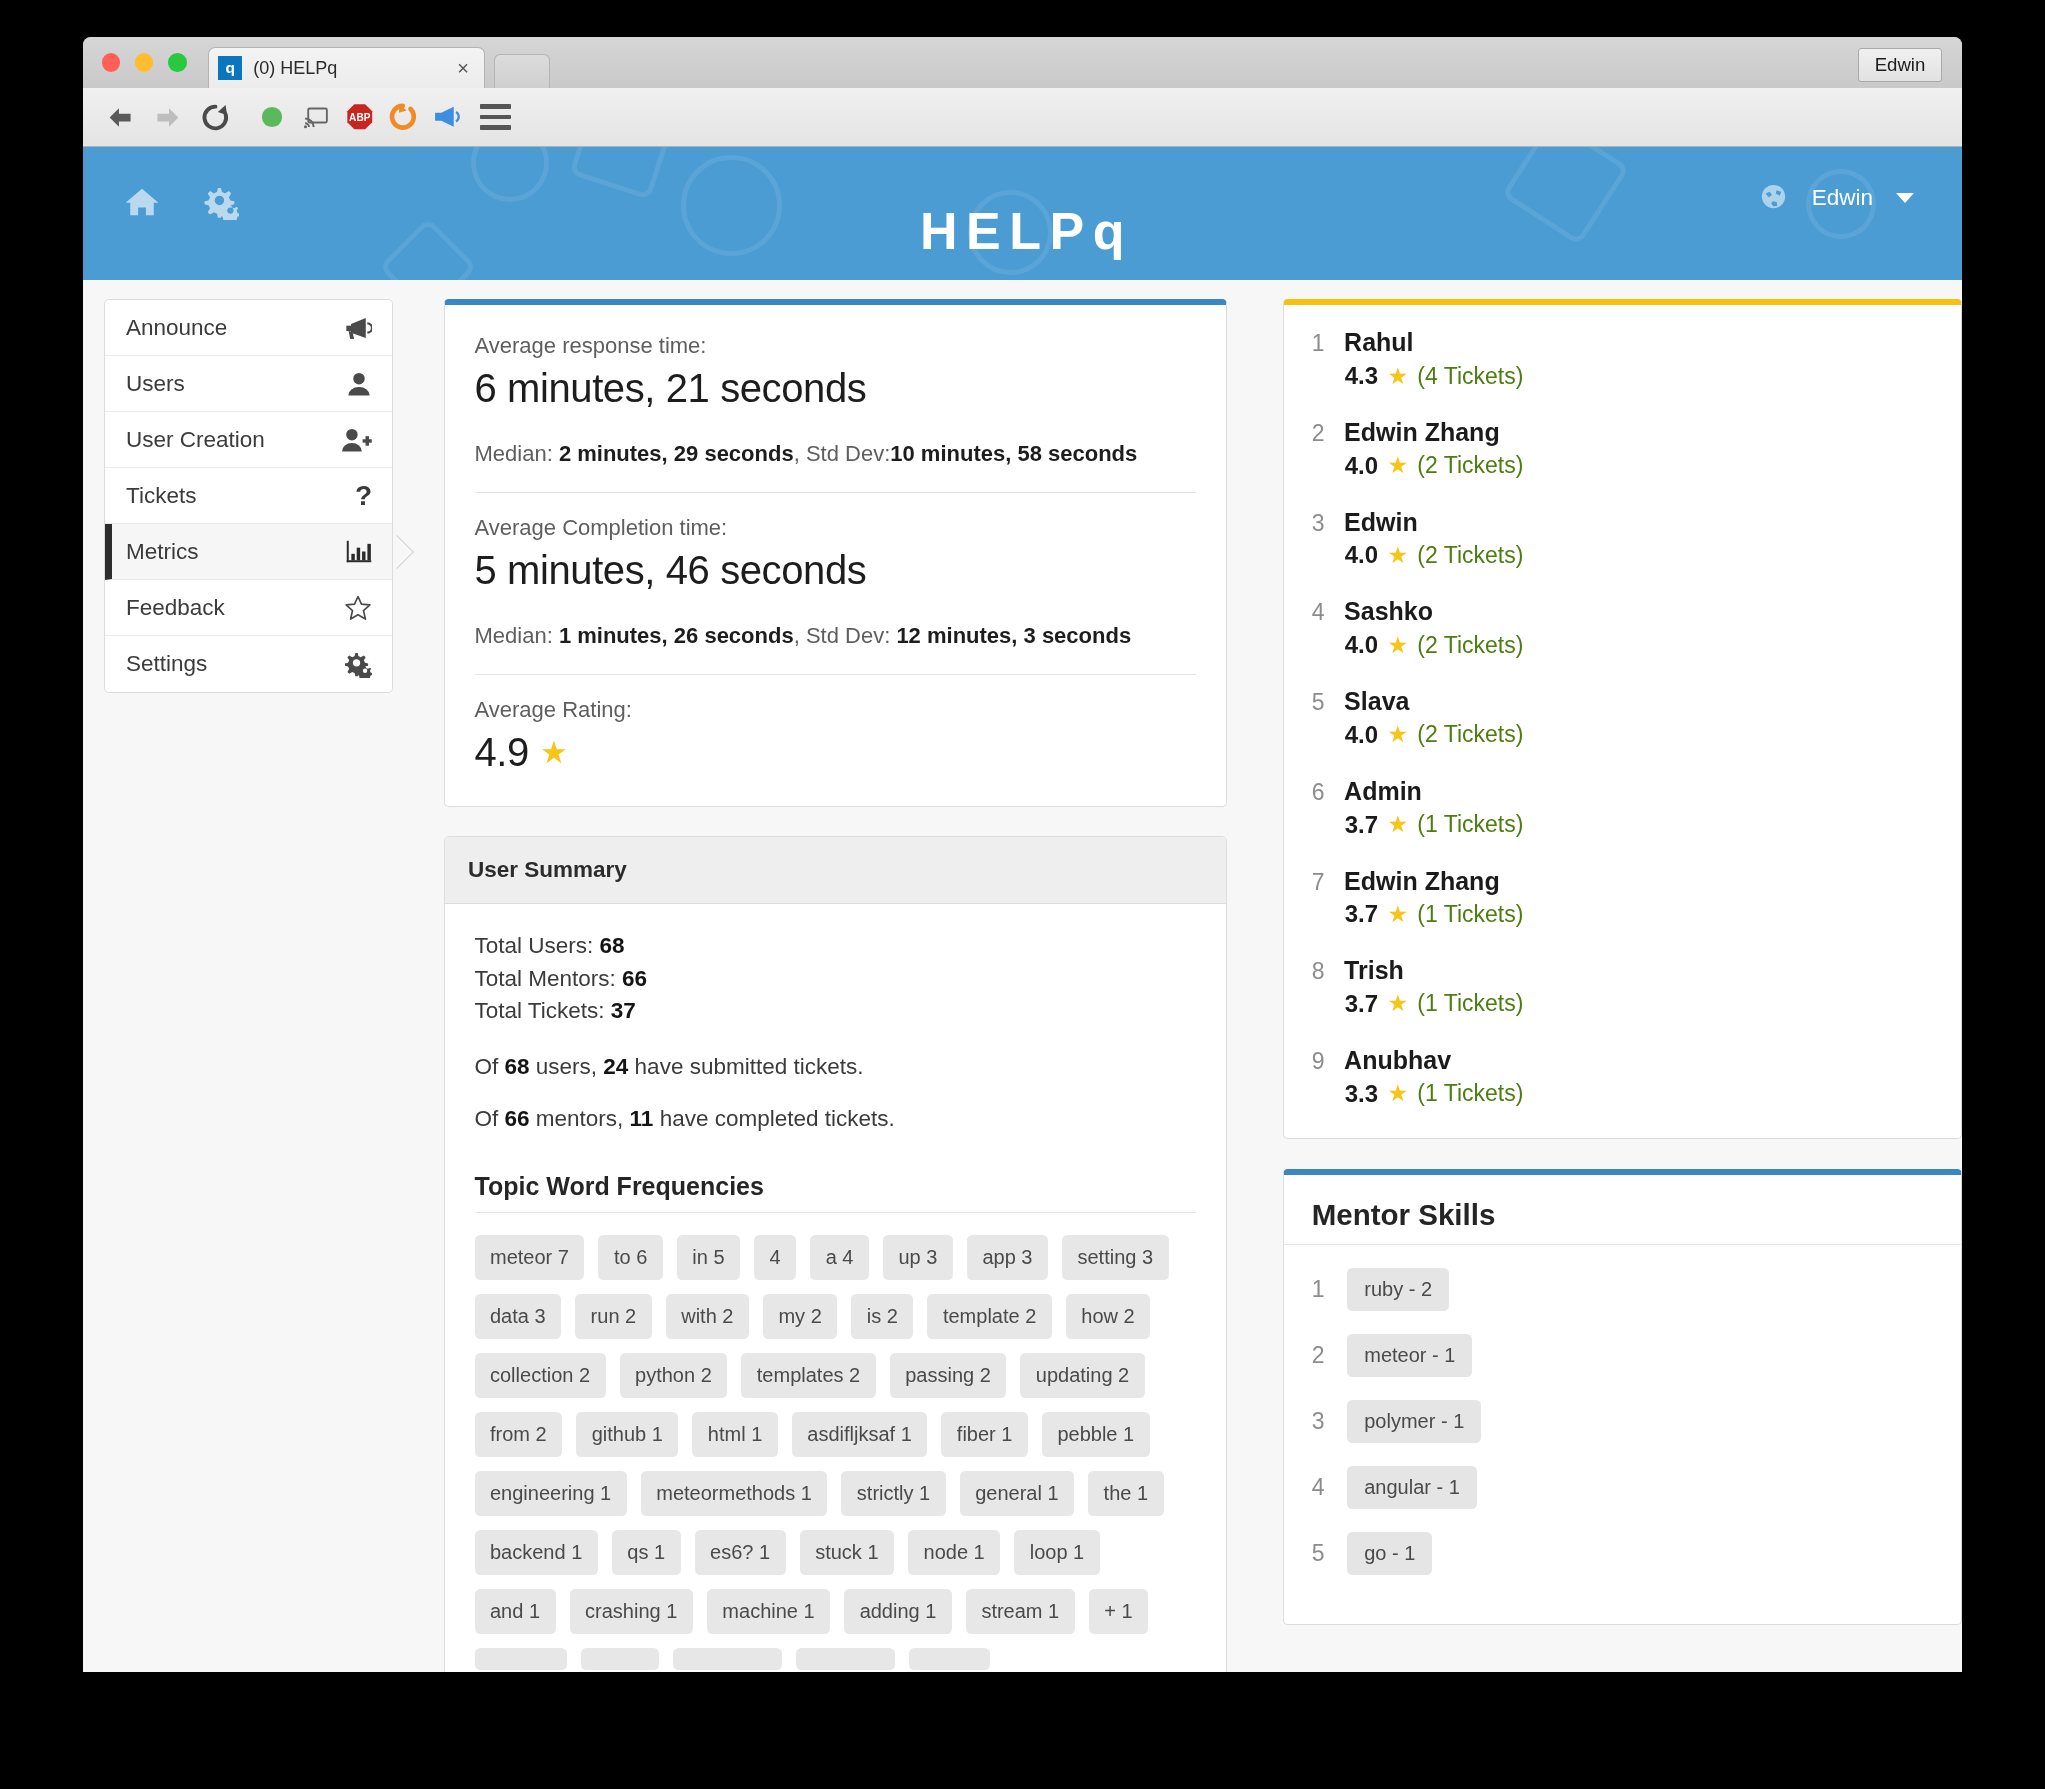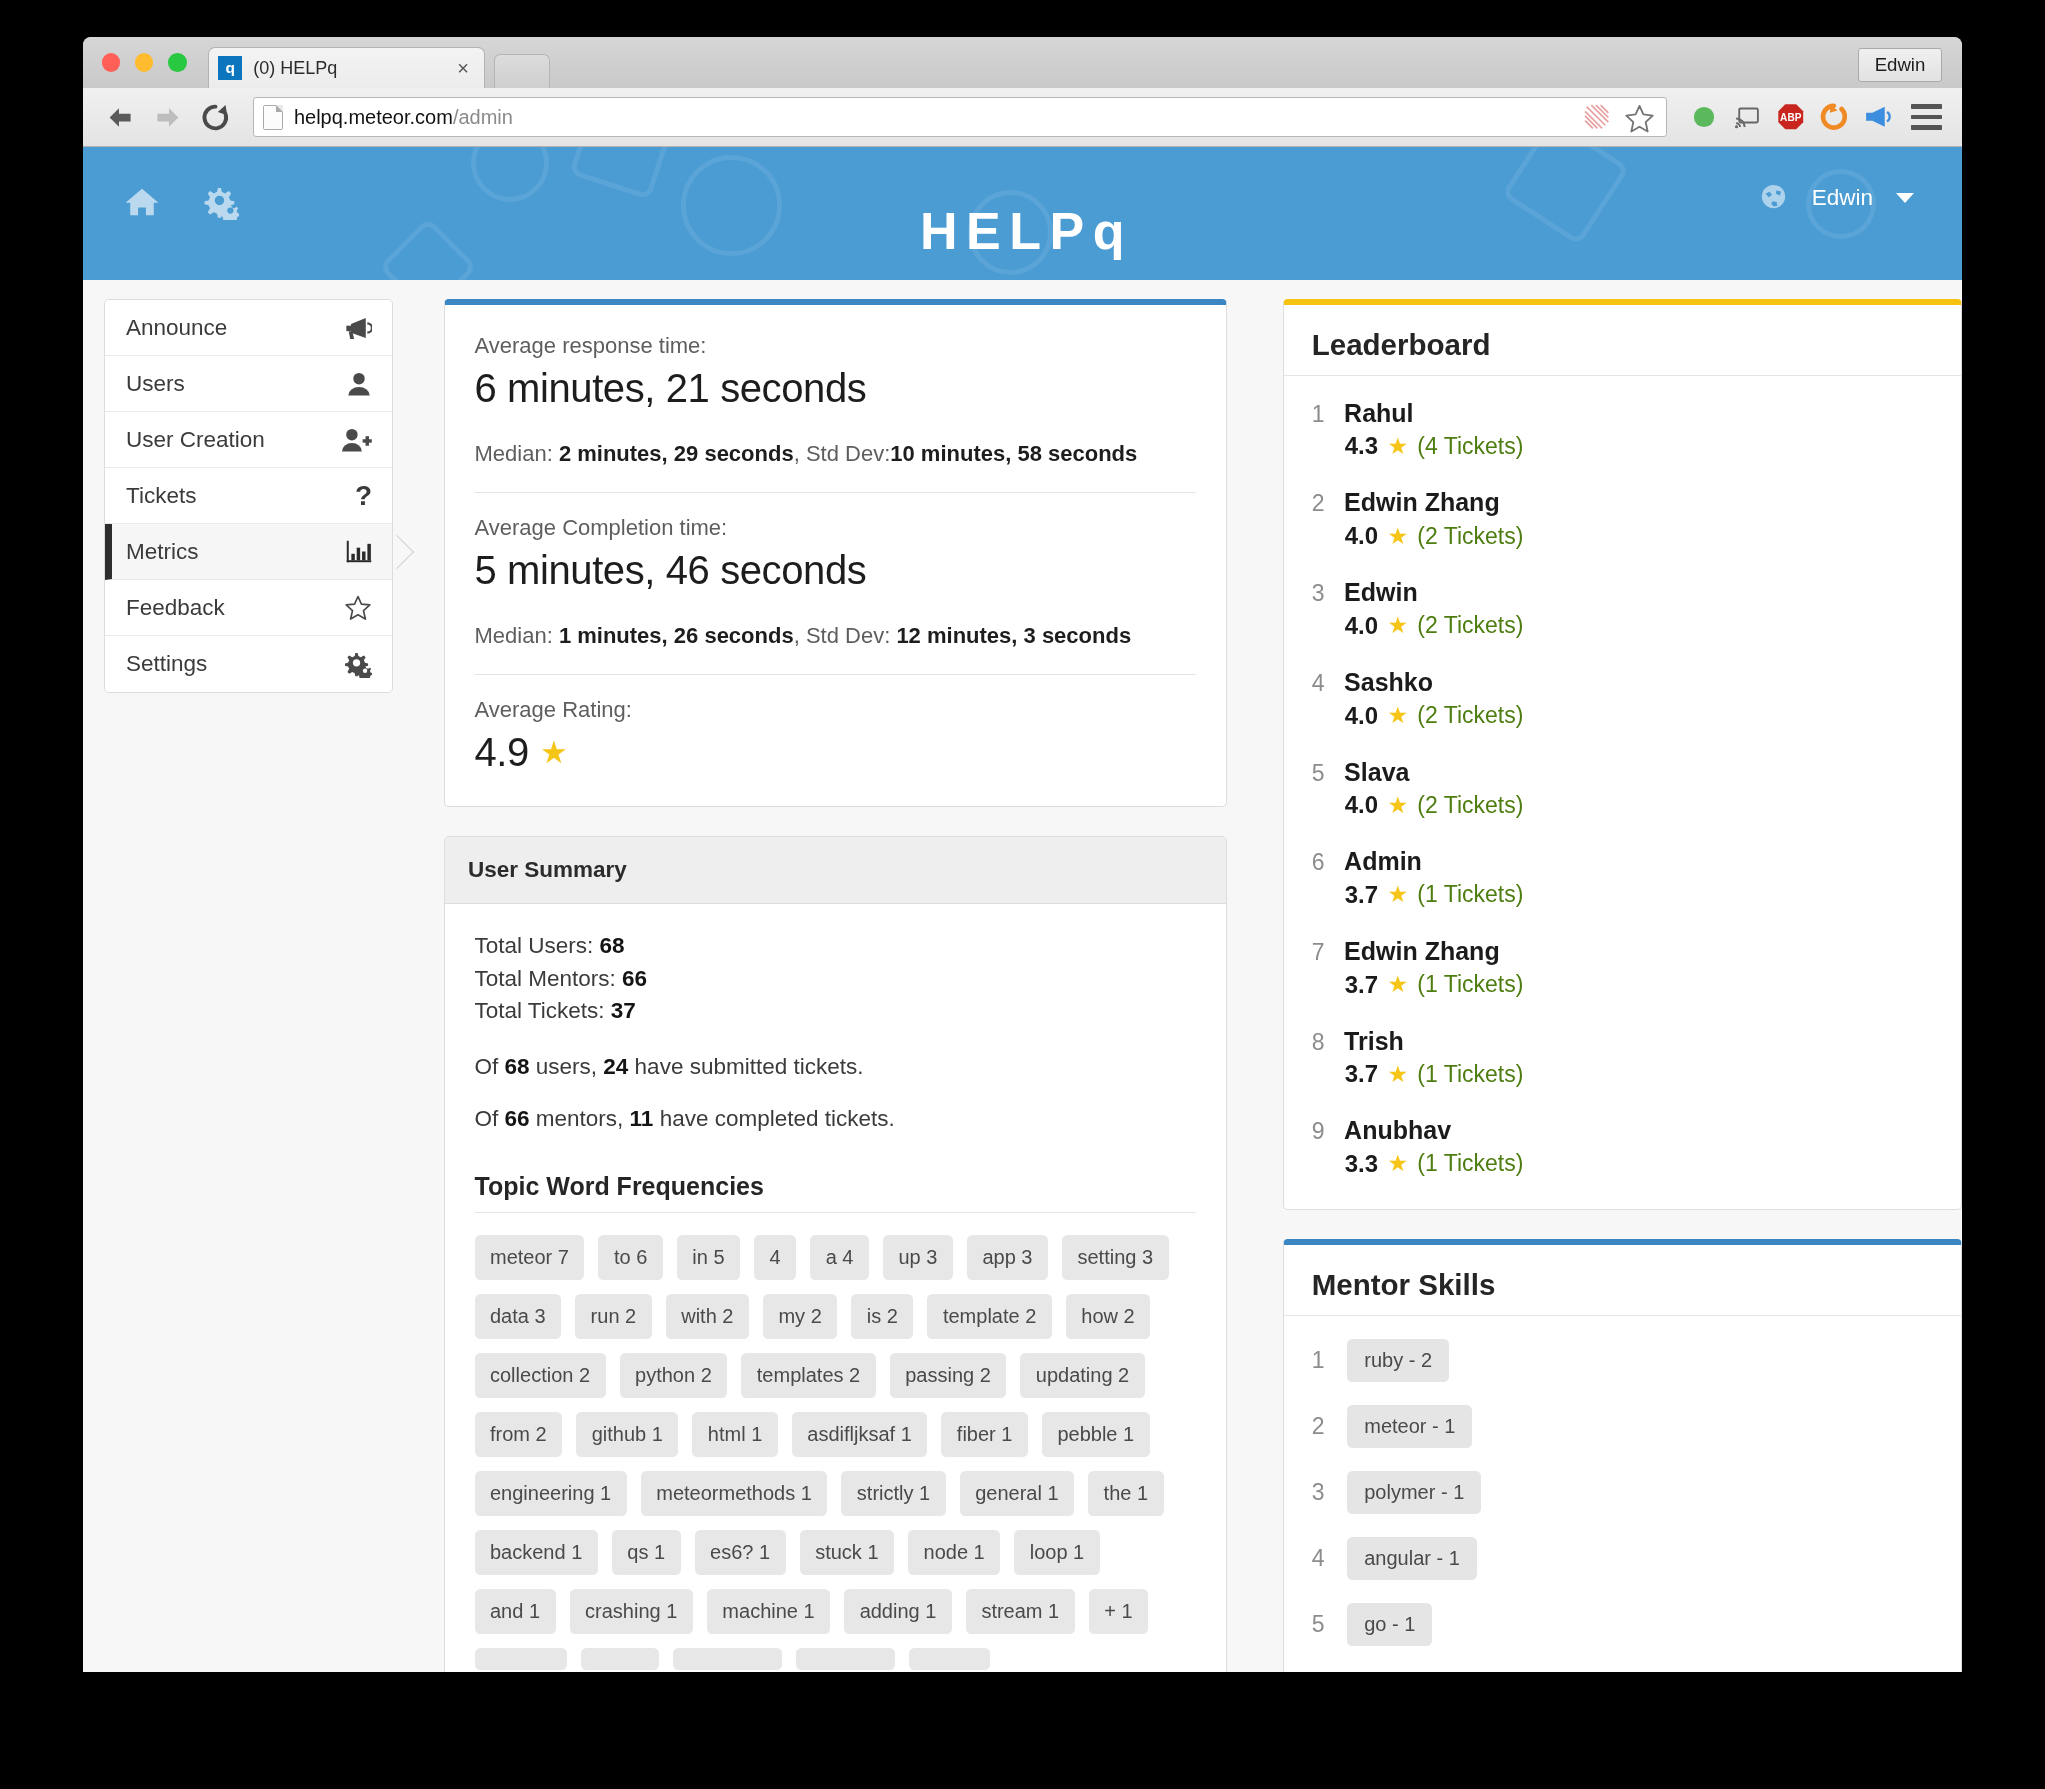--- a/index.html
+++ b/index.html
@@ -336,34 +336,20 @@
         <path d="M22 8 L34 20 L22 32 L22 25 L7 25 L7 15 L22 15 Z" fill="#bdbdbd"></path>
       </svg>
     </div>
     <div class="navbtn">
       <svg width="31" height="31" viewBox="0 0 40 40">
         <path d="M20 6 a14 14 0 1 0 13 9.5" stroke="#4a4a4a" stroke-width="5" fill="none" stroke-linecap="round"></path>
         <path d="M33 4 L35 17 L23 13 Z" fill="#4a4a4a"></path>
       </svg>
     </div>
 
-    <div class="urlbar">
-      <span class="page-icon"></span>
-      <span class="url-text"><span>helpq.meteor.com</span><span class="path">/admin</span></span>
-      <span class="urlbar-right">
-        <svg width="31" height="31" viewBox="0 0 40 40">
-          <g stroke="#e8a0a0" stroke-width="2.2">
-            <path d="M6 6 L30 30 M12 4 L34 26 M4 12 L26 34 M18 4 L34 20 M4 18 L20 34 M24 4 L34 14 M4 24 L14 34"></path>
-          </g>
-        </svg>
-        <svg width="31" height="31" viewBox="0 0 40 40">
-          <path d="M20 5 L25 16 L37 17.5 L28 26 L30.5 38 L20 32 L9.5 38 L12 26 L3 17.5 L15 16 Z" fill="none" stroke="#757575" stroke-width="2.4" stroke-linejoin="round"></path>
-        </svg>
-      </span>
-    </div>
 
     <div class="ext-row">
       <span class="ext">
         <svg width="28" height="28" viewBox="0 0 36 36">
             <circle cx="18" cy="18" r="13" fill="#5cb85c"></circle>
           </svg>
       </span>
       <span class="ext">
         <svg width="28" height="28" viewBox="0 0 36 36">
           <rect x="8" y="7" width="24" height="18" rx="2" fill="none" stroke="#666" stroke-width="2.4"></rect>
@@ -623,21 +609,20 @@
                 <span class="tag" style="width:81px"></span>
               </div>
             </div>
           </div>
         </div>
       </div>
 
       <div class="col-right">
 
         <div class="panel top-yellow">
-          <div class="lb-title">Leaderboard</div>
           <div class="lb-list">
 
             <div class="lb-item">
               <div class="lb-row1">
                   <span class="lb-rank">1</span>
                   <span class="lb-name">Rahul</span>
                 </div>
               <div class="lb-row2">
                   <span class="lb-score">4.3</span>
                   <span class="lb-star">★</span>

